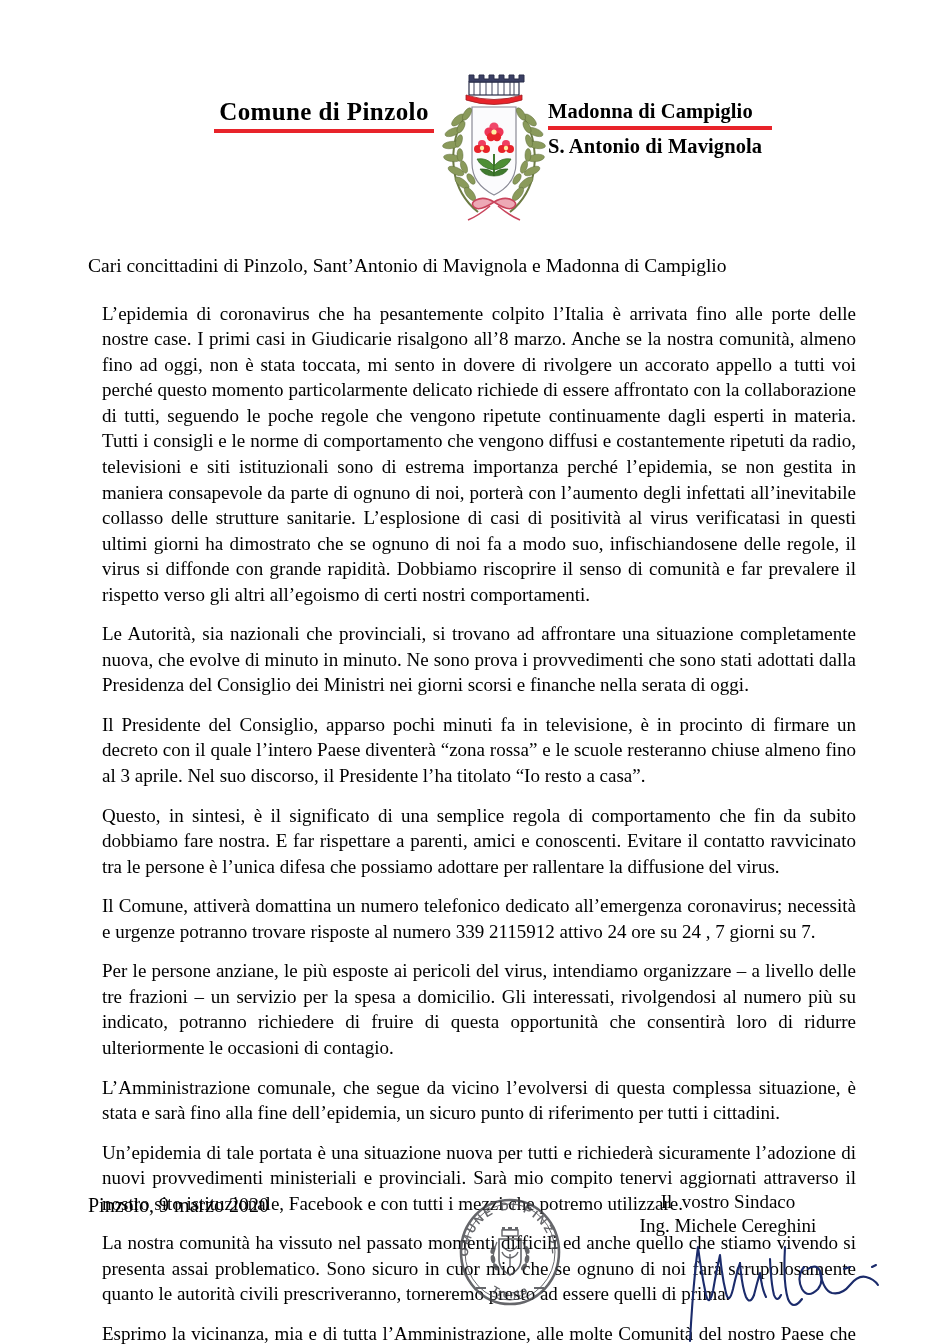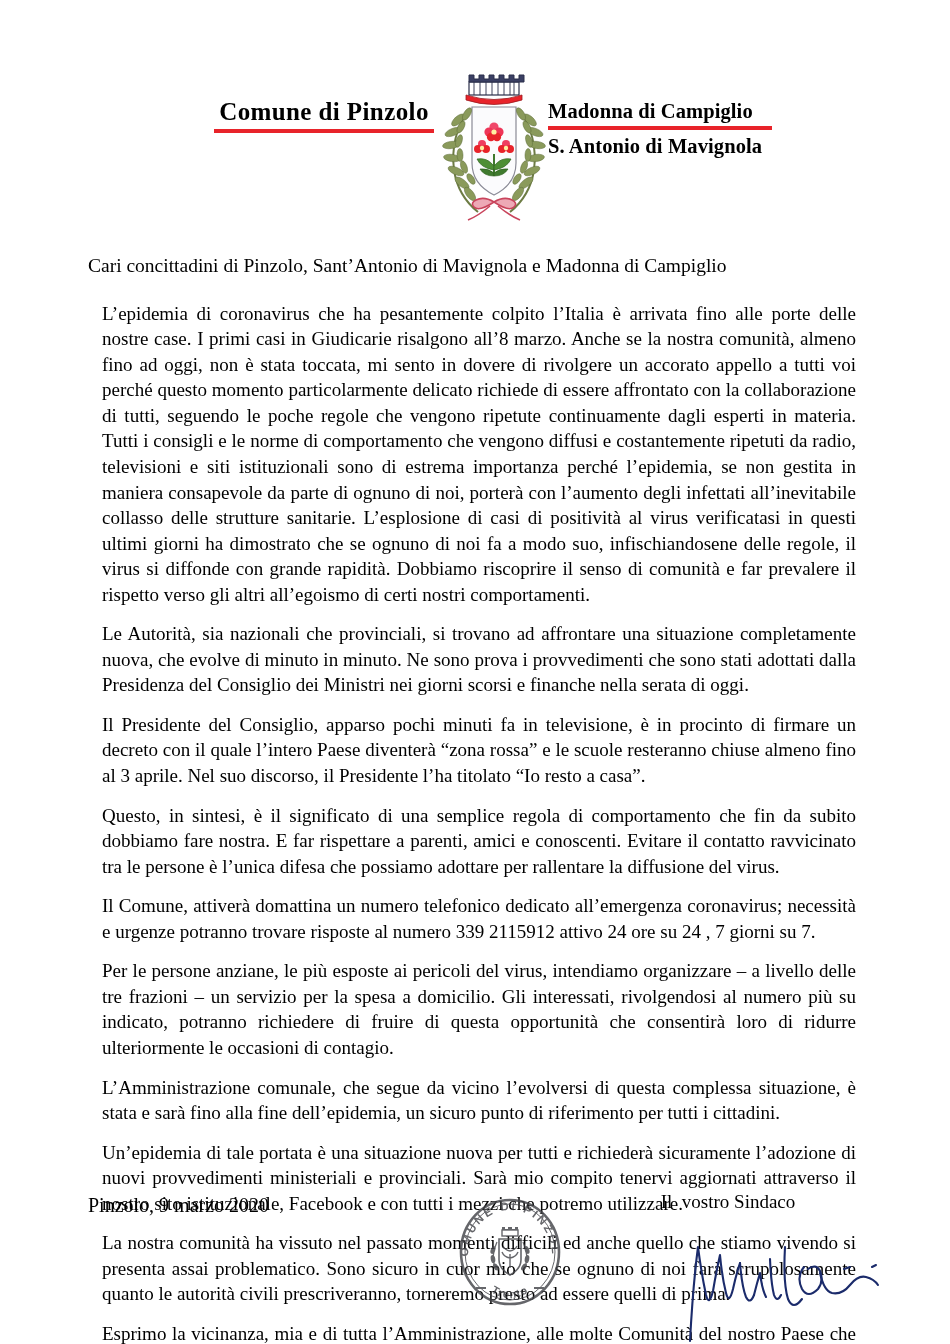--- a/index.html
+++ b/index.html
@@ -322,20 +322,21 @@
             <ellipse cx="17" cy="-2" rx="3.4" ry="1.6" transform="rotate(70 17 -2)" fill="#44454a"></ellipse>
             <ellipse cx="17" cy="7" rx="3.4" ry="1.6" transform="rotate(100 17 7)" fill="#44454a"></ellipse>
             <ellipse cx="14" cy="15" rx="3.2" ry="1.6" transform="rotate(125 14 15)" fill="#44454a"></ellipse>
           </g>
         </g>
       </svg>
     </div>
 
     <div class="sign-block">
       <div class="l1">Il  vostro Sindaco</div>
+      <div class="l2">Ing. Michele Cereghini</div>
     </div>
 
     <div class="signature">
       <svg viewBox="0 0 200 110" width="200" height="110" xmlns="http://www.w3.org/2000/svg">
         <g fill="none" stroke="#1b2b6b" stroke-width="2.1" stroke-linecap="round" stroke-linejoin="round">
           <path d="M6 108 Q9 52 14 14 Q17 38 22 62 Q25 74 29 58 Q32 40 36 22 Q38 44 42 60 Q45 72 49 56 Q52 42 56 30"></path>
           <path d="M56 30 Q58 54 62 64 Q66 72 70 62"></path>
           <path d="M70 62 Q73 50 76 40 Q78 56 82 64"></path>
           <path d="M86 26 Q87 50 90 62 Q93 70 97 62"></path>
           <path d="M101 14 Q99 50 104 66 Q109 78 118 66"></path>

